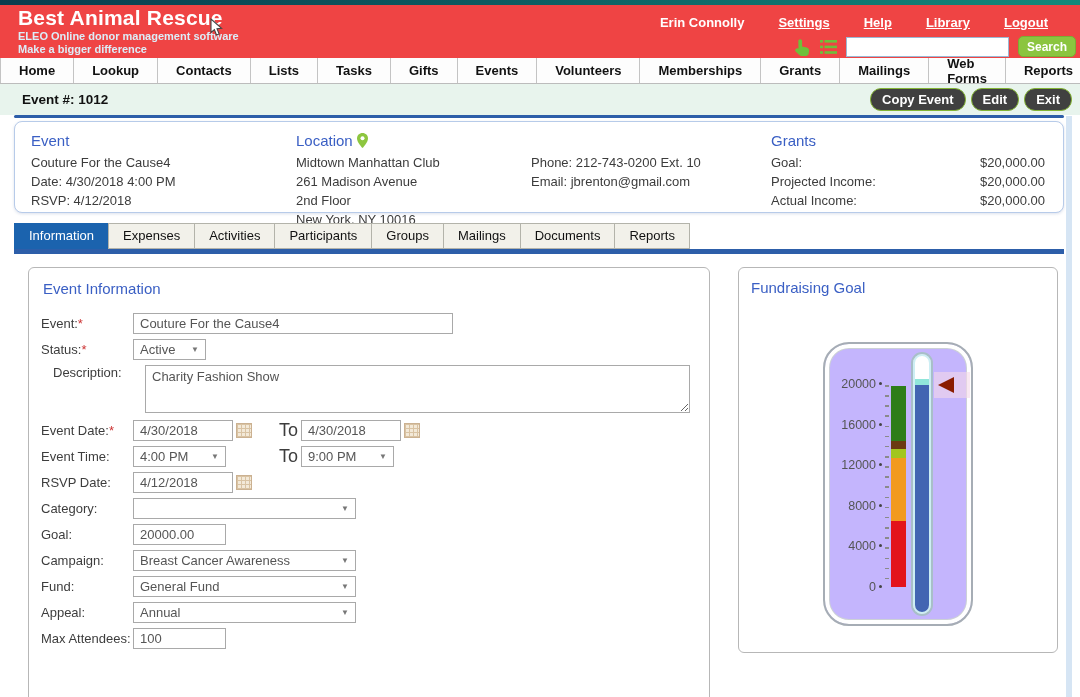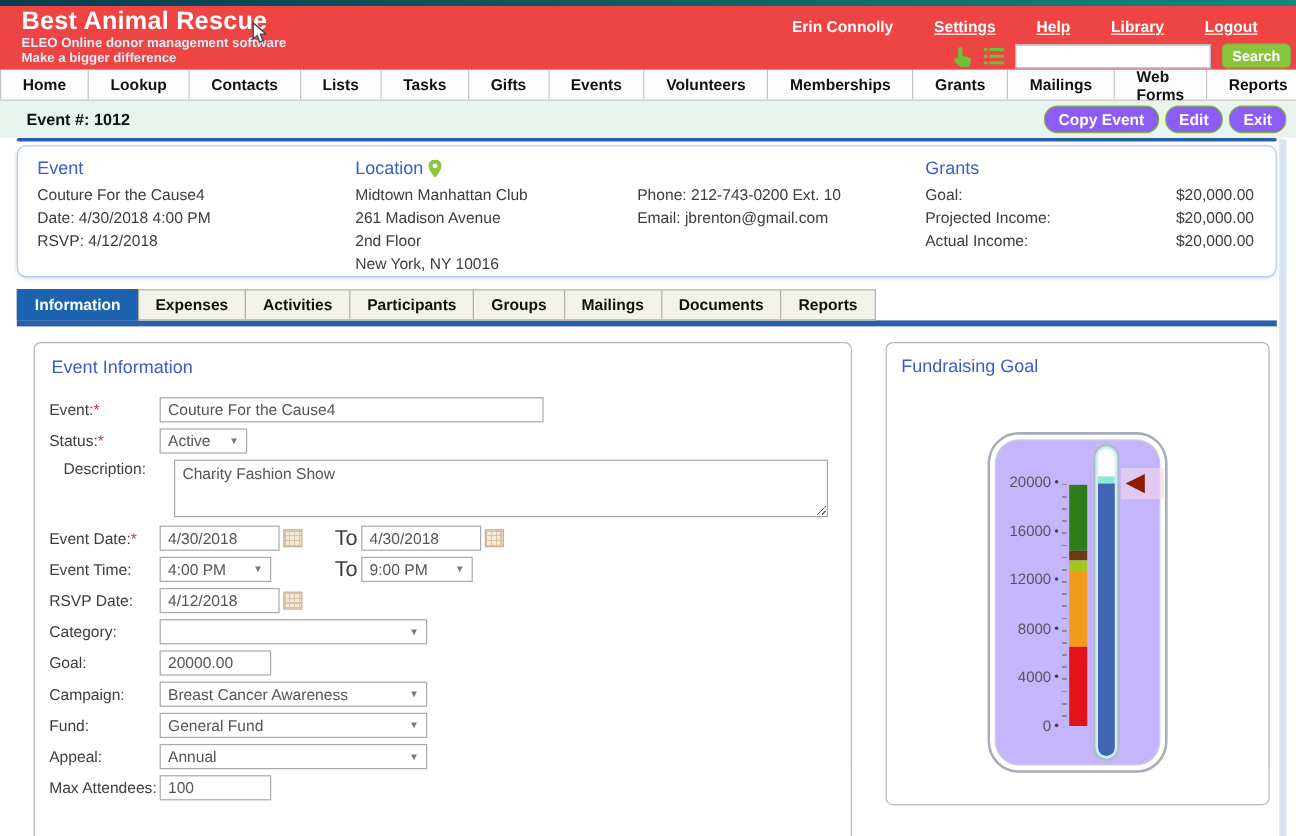--- a/index.html
+++ b/index.html
@@ -29,41 +29,41 @@
   .navbar { height:26px; background:#fdfdfd; border-bottom:1px solid #bcbcbc; display:flex; align-items:stretch; }
   .nav-item { display:flex; align-items:center; padding:0 18px; font-size:13px; font-weight:bold; color:#111;
     border-right:1px solid #c4c4c4; cursor:pointer; }
   .nav-item:first-child { border-left:1px solid #c4c4c4; }
 
   
   .event-bar { height:31px; background:#e8f4ed; display:flex; align-items:center; justify-content:space-between;
     padding:0 8px 0 22px; }
   .event-bar-title { font-size:13.5px; font-weight:bold; color:#111; }
   .event-bar-buttons { display:flex; gap:5px; }
-  .green-btn { background:#8b5cf6; border:1px solid #83b434; border-radius:11px; color:#fff;
+  .green-btn { background:#404040; border:1px solid #83b434; border-radius:11px; color:#fff;
     font-weight:bold; font-size:13px; padding:3px 11px; cursor:pointer; }
 
   
   .page-body { margin-left:14px; width:1050px; }
   .right-strip { position:absolute; left:1066px; top:116px; width:6px; height:581px; background:#d6e5f4; }
   .top-rule { height:3px; background:#2d5ea9; border-radius:2px; }
 
   .summary-panel { margin-top:3px; background:#fff; border:1px solid #b7cbe9; border-radius:8px;
-    box-shadow:0 1px 3px rgba(60,90,150,.18); padding:9px 18px 10px 16px; display:flex; height:110px; }
+    box-shadow:0 1px 3px rgba(60,90,150,.18); padding:9px 18px 10px 16px; display:flex; height:92px; }
   .sum-col { font-size:13px; color:#3c3c3c; line-height:19px; }
   .sum-heading { color:#3a5fc4; font-size:15px; margin-bottom:3px; display:flex; align-items:center; gap:4px; }
   .col-event { width:265px; }
   .col-location { width:235px; }
   .col-contact { width:240px; padding-top:22px; }
   .col-goals { flex:1; }
   .goal-row { display:flex; justify-content:space-between; }
 
   
   .tabs-row { margin-top:10px; display:flex; position:relative; z-index:2; }
-  .tab { padding:4px 14px 5px; font-size:13px; font-weight:bold; color:#111; background:#f2f1ea;
+  .tab { padding:4px 14px 5px; font-size:13px; font-weight:normal; color:#111; background:#f2f1ea;
     border:1px solid #b3b3aa; margin-left:-1px; cursor:pointer; }
   .tab:first-child { margin-left:0; }
   .tab.active { background:#1b63ae; color:#fff; border-color:#1b63ae; }
   .tabs-bar { height:5px; background:#2d5ea9; width:1050px; }
 
   
   .main { display:flex; gap:28px; padding:13px 0 0 14px; align-items:flex-start; }
   .panel-title { color:#3a5fc4; font-size:15px; }
 
   .form-panel { width:682px; height:470px; border:1px solid #b7b7b7; border-radius:6px; padding:10px 0 0 12px; }

